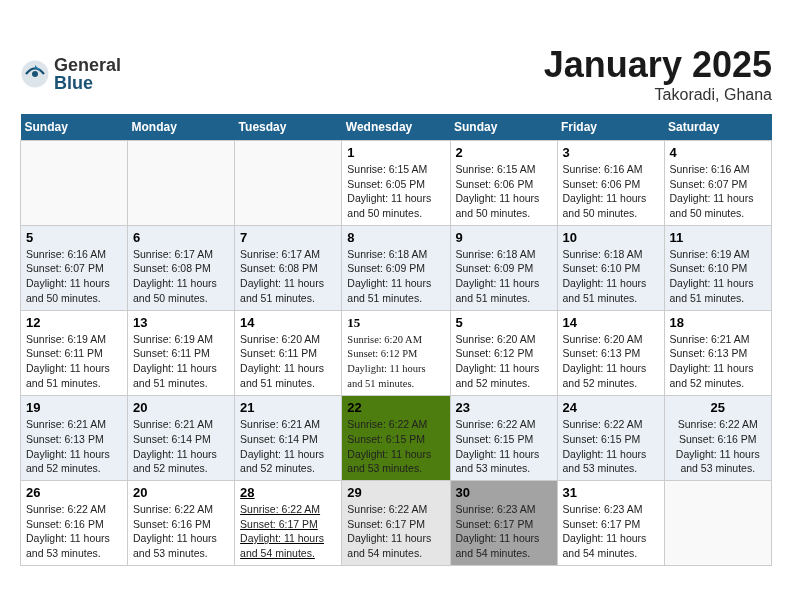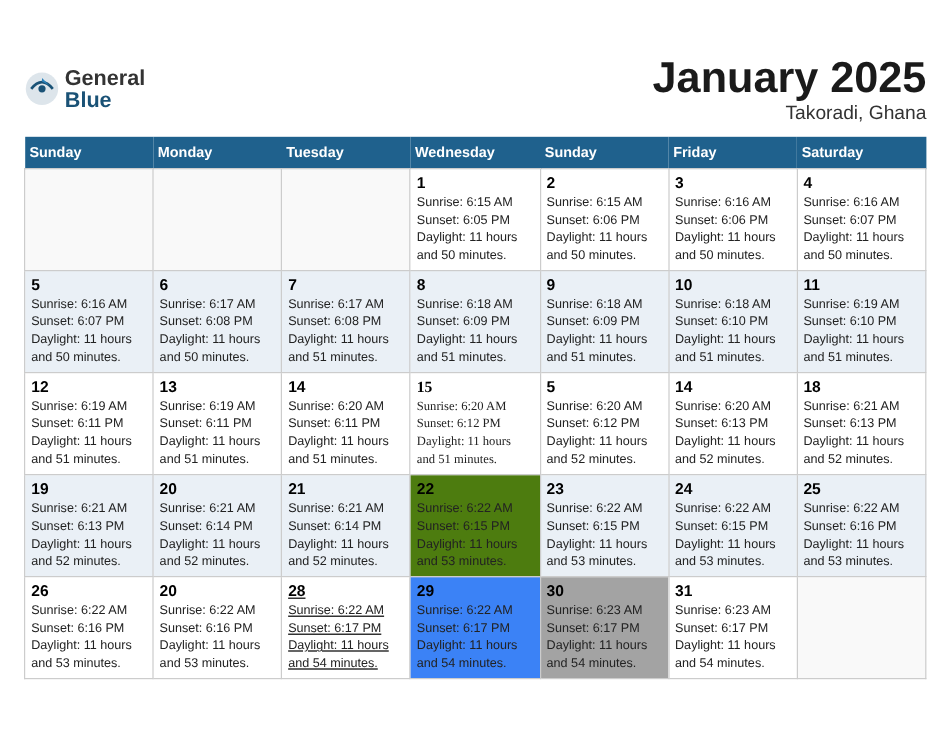--- a/index.html
+++ b/index.html
@@ -301,21 +301,21 @@
 Daylight: 11 hours
 and 53 minutes.</div>
           </td>
           <td style="background-color: rgb(234, 240, 246);">
             <div class="day-num">24</div>
             <div class="day-info" style="white-space: pre-line;">Sunrise: 6:22 AM
 Sunset: 6:15 PM
 Daylight: 11 hours
 and 53 minutes.</div>
           </td>
-          <td style="background-color: rgb(234, 240, 246);">
+          <td style="background-color: rgb(234, 240, 246); text-align: center;">
             <div class="day-num">25</div>
             <div class="day-info" style="white-space: pre-line;">Sunrise: 6:22 AM
 Sunset: 6:16 PM
 Daylight: 11 hours
 and 53 minutes.</div>
           </td>
         </tr>
         <tr>
           <td style="background-color: rgb(255, 255, 255);">
             <div class="day-num">26</div>
@@ -331,21 +331,21 @@
 Daylight: 11 hours
 and 53 minutes.</div>
           </td>
           <td style="background-color: rgb(255, 255, 255); text-decoration: underline;">
             <div class="day-num">28</div>
             <div class="day-info" style="white-space: pre-line;">Sunrise: 6:22 AM
 Sunset: 6:17 PM
 Daylight: 11 hours
 and 54 minutes.</div>
           </td>
-          <td style="background-color: #3b82f6;">
+          <td style="background-color: #e5e5e5;">
             <div class="day-num">29</div>
             <div class="day-info" style="white-space: pre-line;">Sunrise: 6:22 AM
 Sunset: 6:17 PM
 Daylight: 11 hours
 and 54 minutes.</div>
           </td>
           <td style="background-color: #a3a3a3;">
             <div class="day-num">30</div>
             <div class="day-info" style="white-space: pre-line;">Sunrise: 6:23 AM
 Sunset: 6:17 PM

